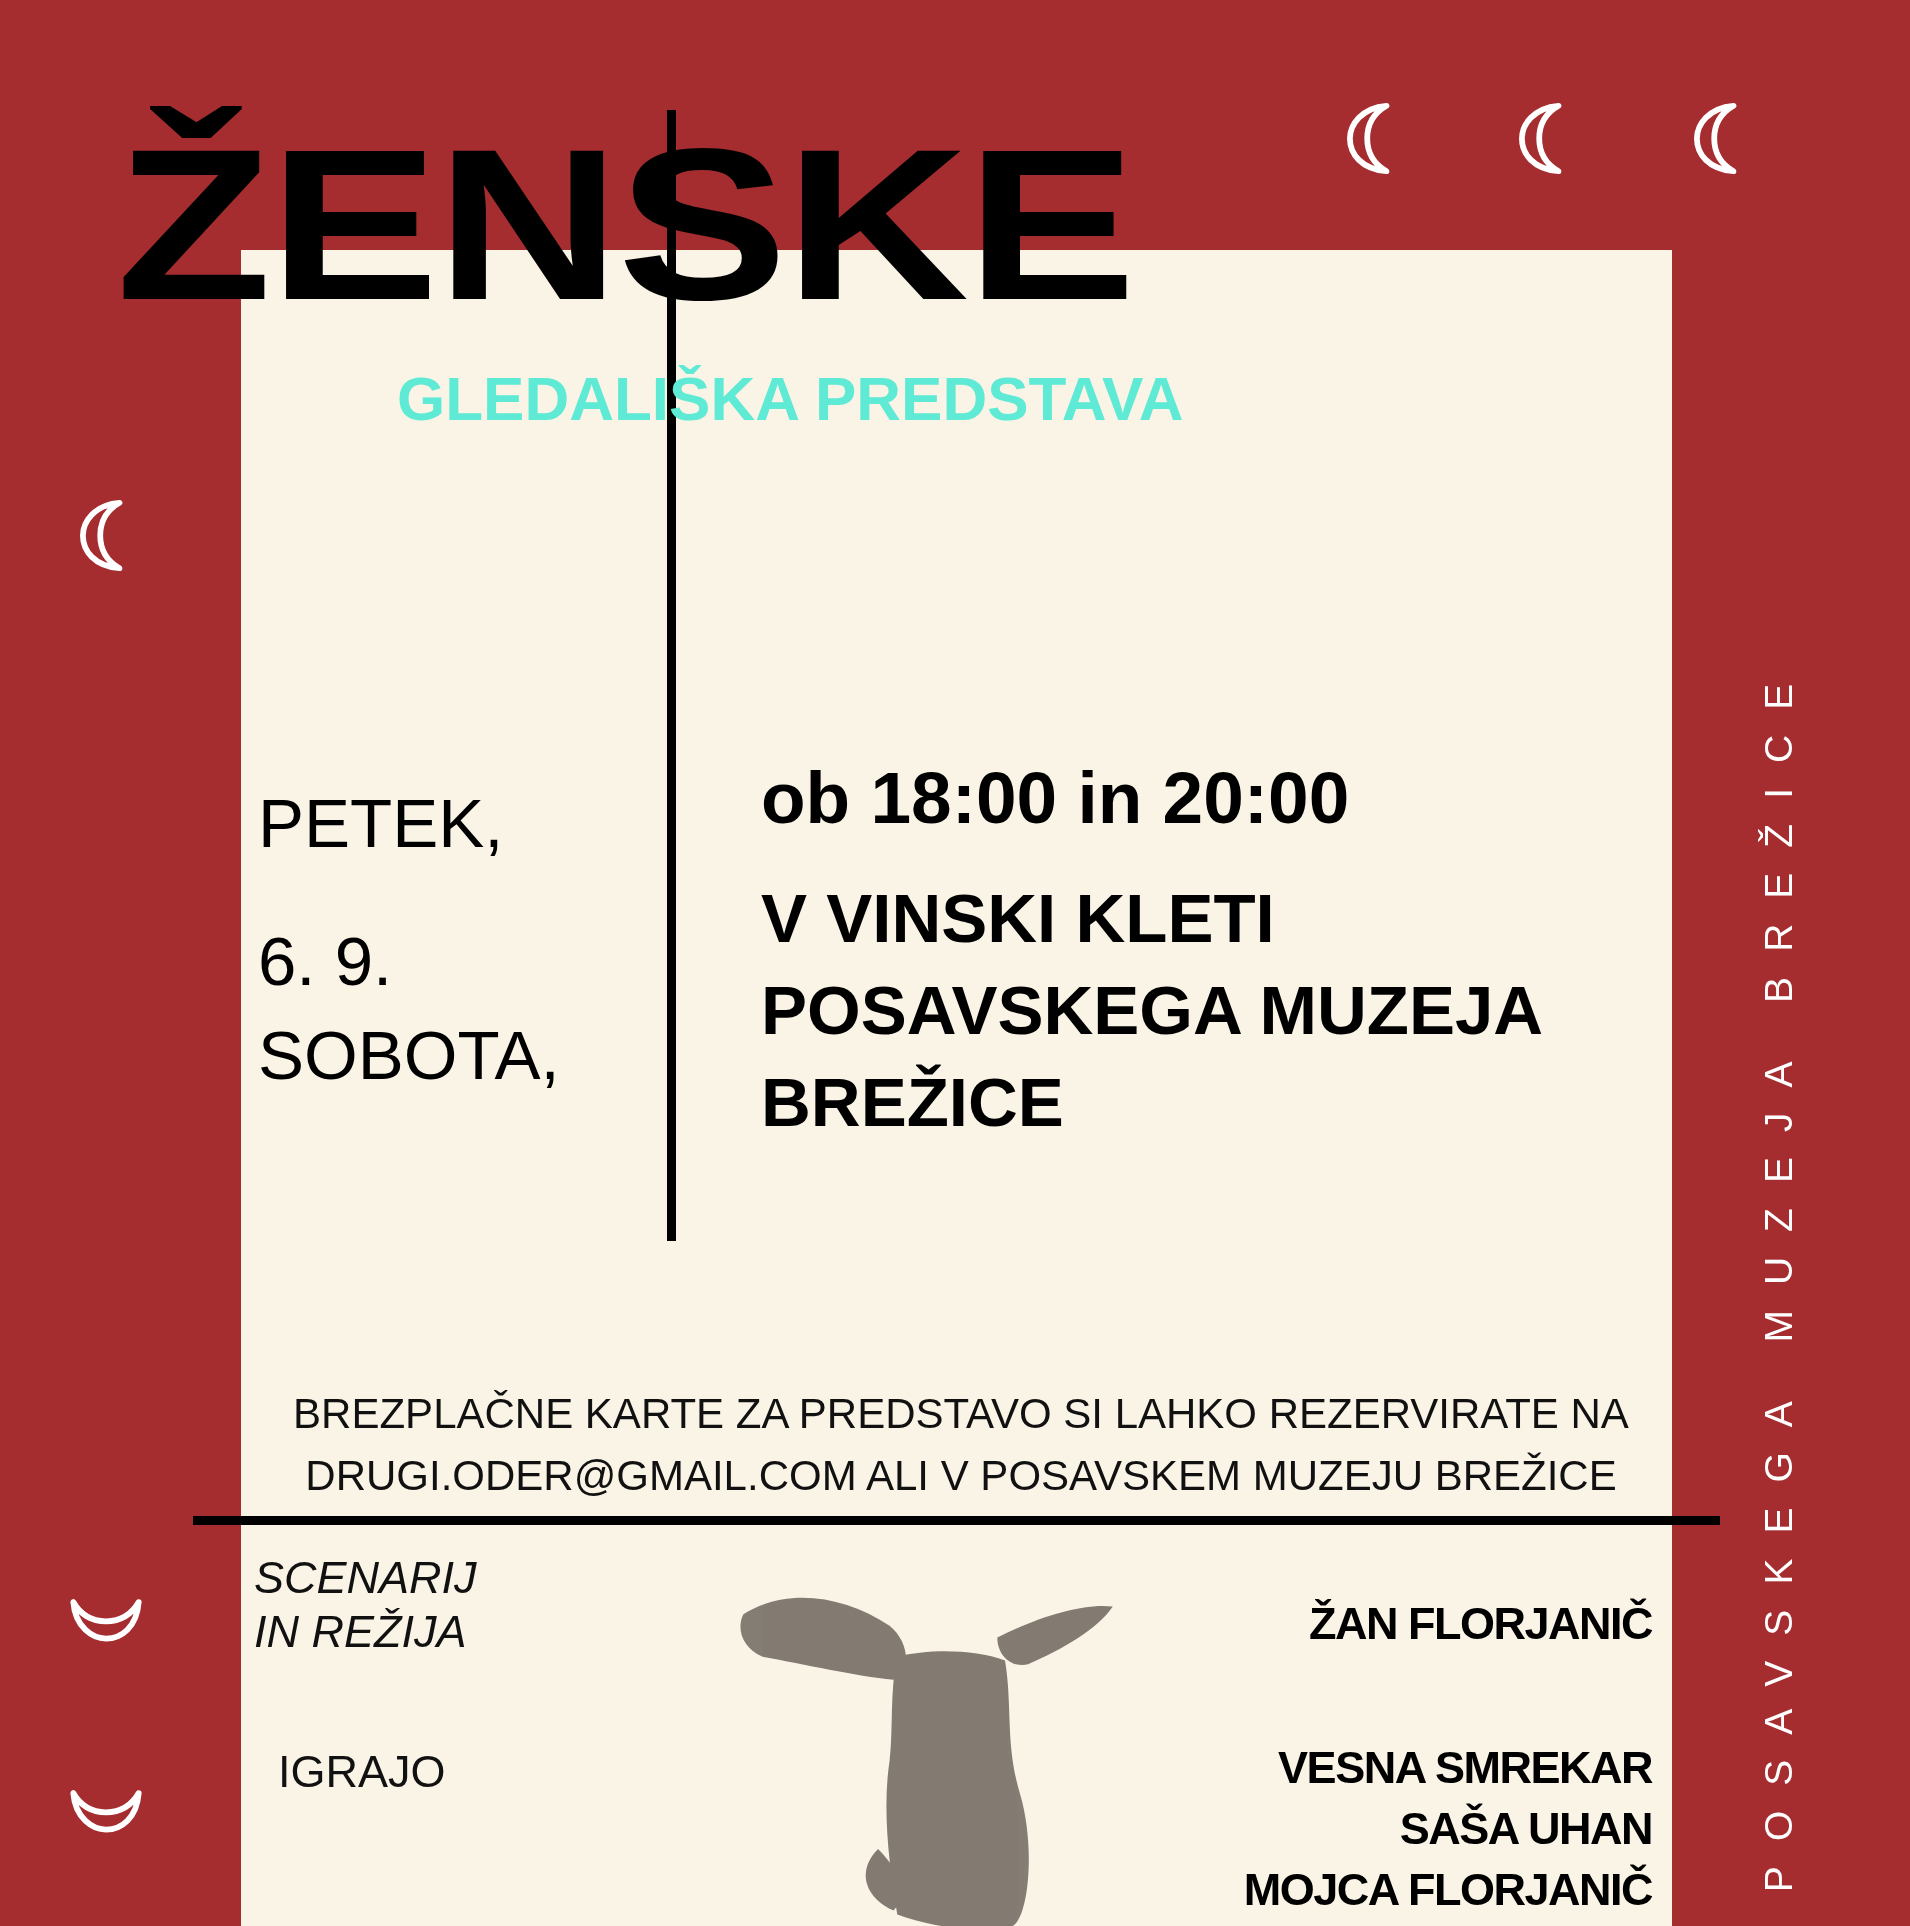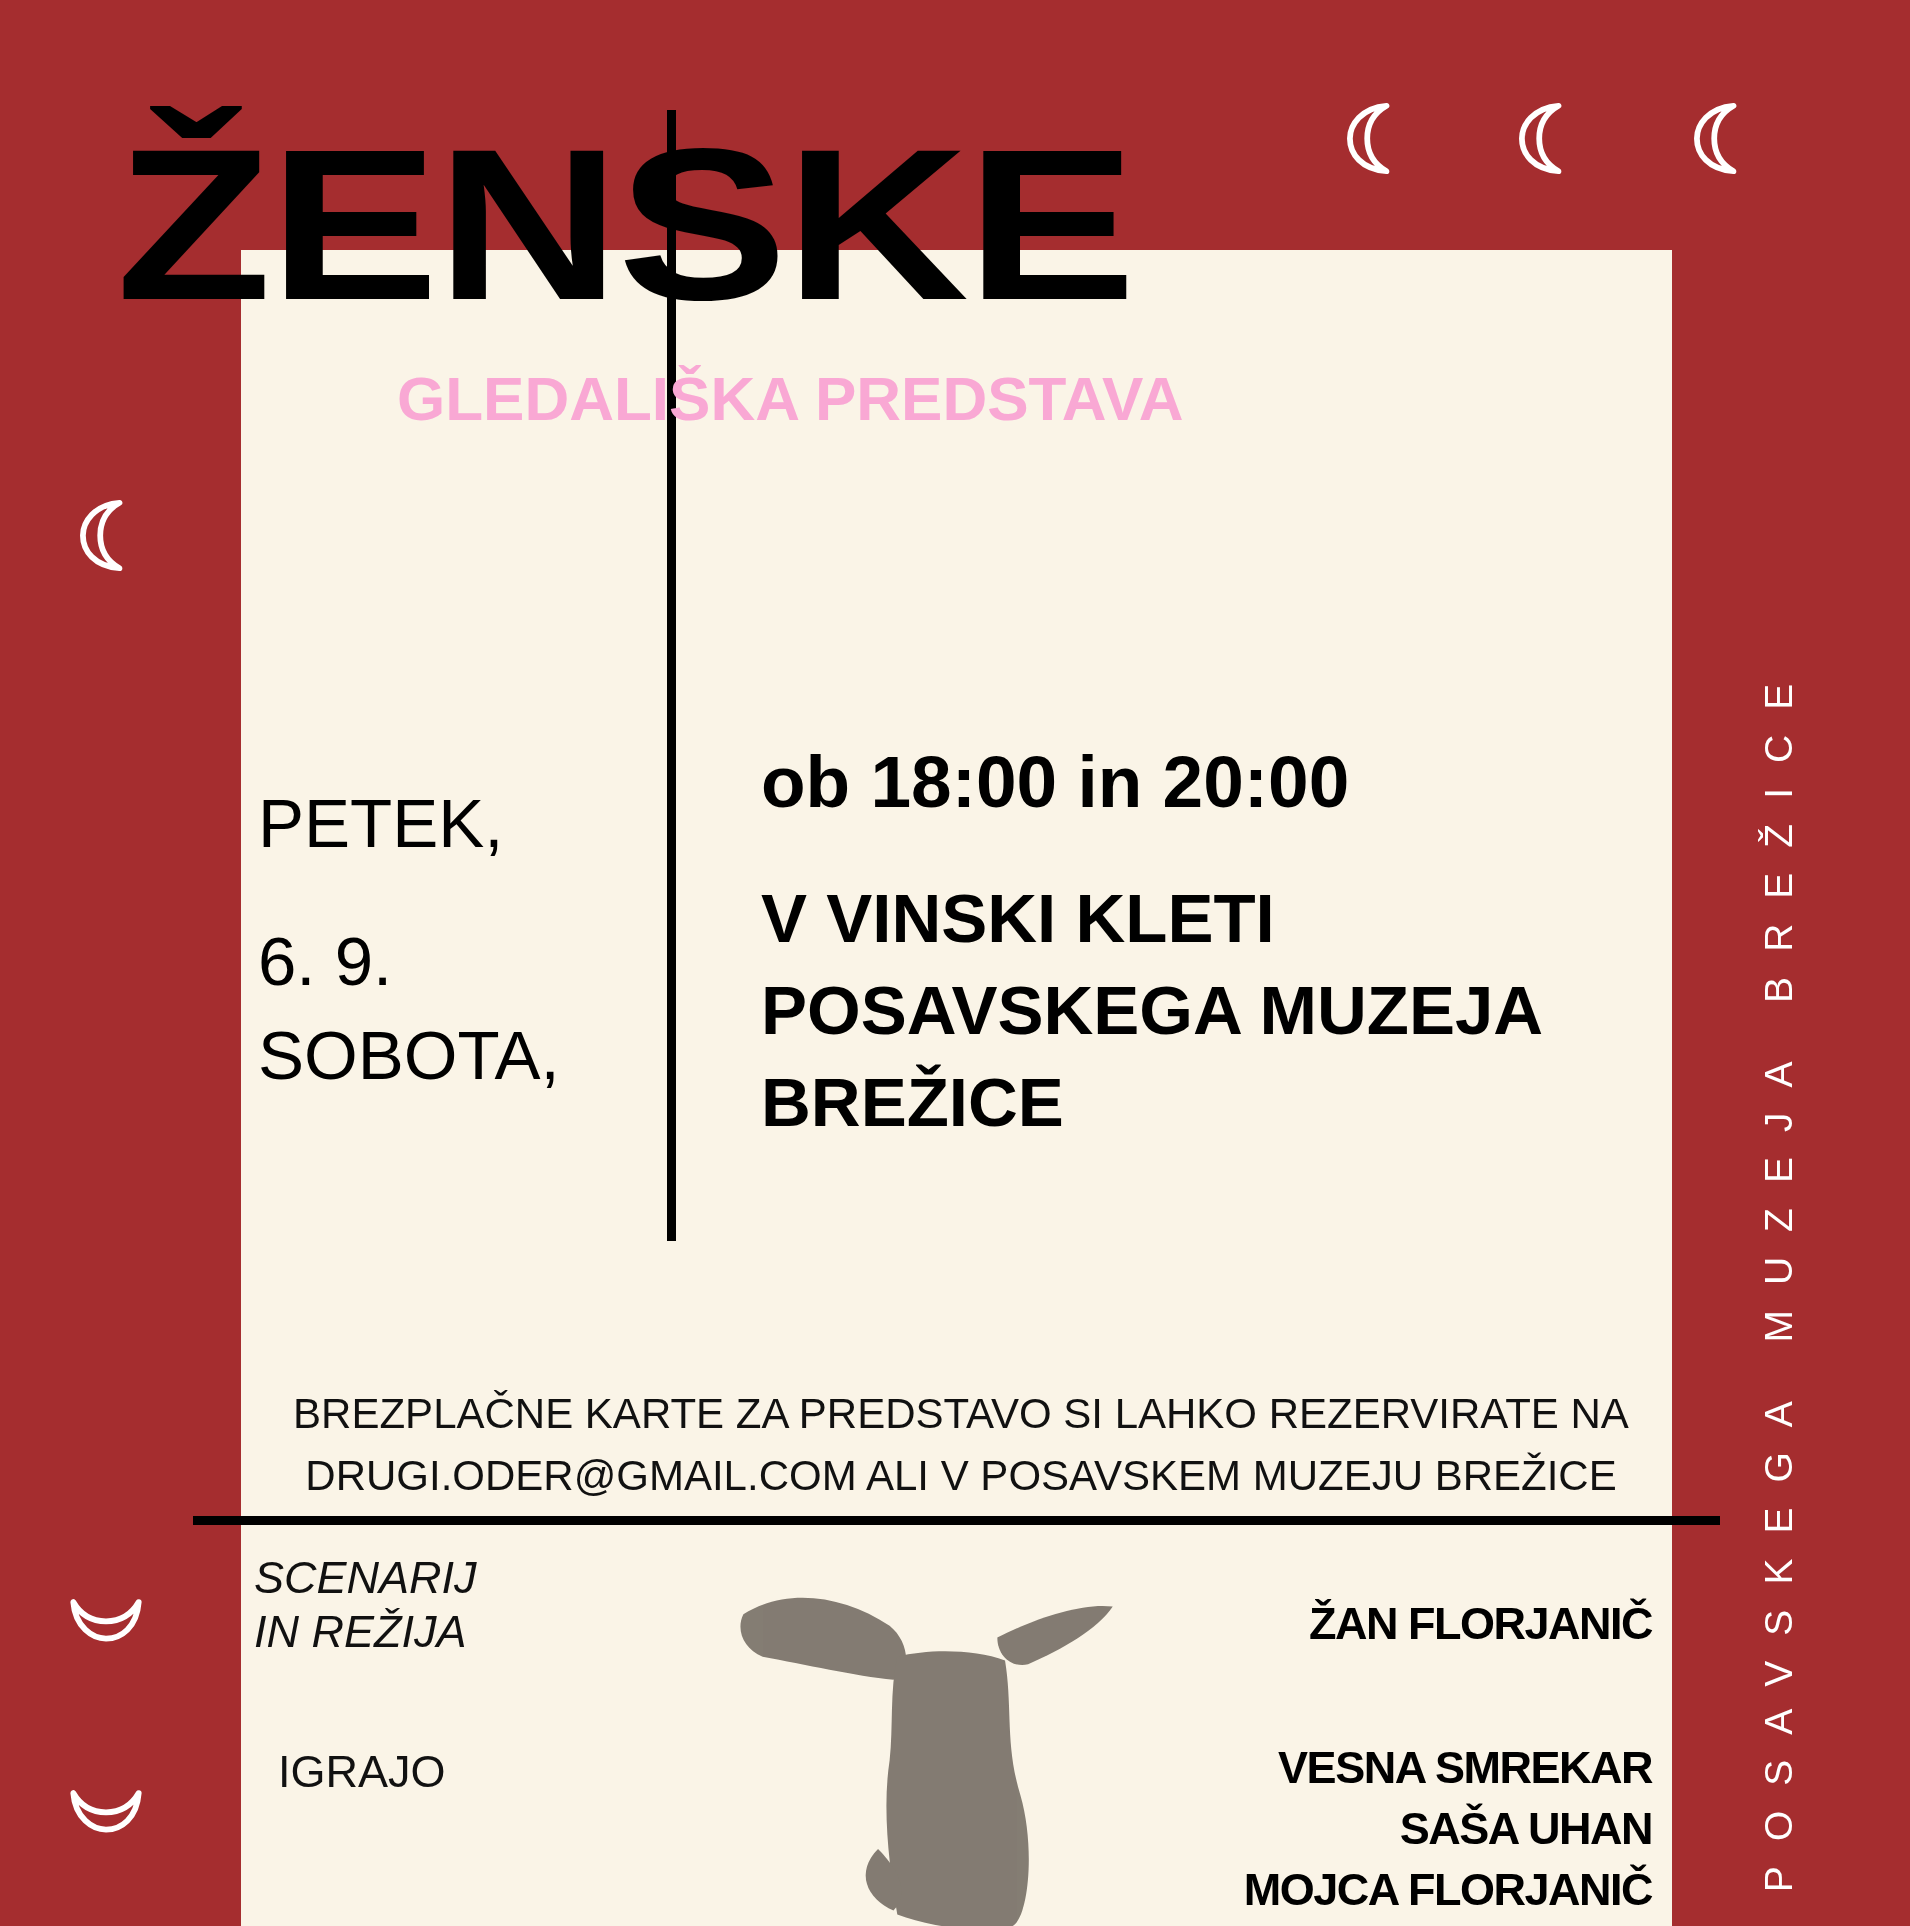--- a/index.html
+++ b/index.html
@@ -2,23 +2,23 @@
 <html style="font-size:6.2px"><head>
 <meta charset="utf-8">
 <style>
   html, body { margin:0; padding:0; }
   body { width:1910px; height:2702px; position:relative; overflow:hidden; background:#A52D2F; font-family:"Liberation Sans", sans-serif; }
   .abs { position:absolute; }
   .panel { left:241px; top:250px; width:1431px; height:2198px; background:#FAF4E7; }
   .vline { left:667px; top:110px; width:8.5px; height:1131px; background:#000; }
   .hline { left:193px; top:1516px; width:1527px; height:8.5px; background:#000; }
   .title { left:116px; top:116px; font-weight:bold; font-size:216px; line-height:1; letter-spacing:-2.3px; color:#000; transform:scaleX(1.18); transform-origin:left top; white-space:nowrap; }
-  .subtitle { left:397px; top:368px; font-weight:bold; font-size:62px; line-height:1; color:#f9a8d4; white-space:nowrap; }
+  .subtitle { left:397px; top:368px; font-weight:bold; font-size:62px; line-height:1; color:#5eead4; white-space:nowrap; }
   .date { left:258px; font-weight:normal; font-size:69px; line-height:1.0; color:#000; white-space:pre-line; }
-  .time { left:761px; top:745px; font-weight:bold; font-size:73px; line-height:1; color:#000; white-space:nowrap; }
+  .time { left:761px; top:761px; font-weight:bold; font-size:73px; line-height:1; color:#000; white-space:nowrap; }
   .venue { left:761px; top:873px; font-weight:bold; font-size:69px; line-height:1.33; color:#000; white-space:pre-line; }
   .reserve { left:241px; top:1383px; width:1440px; text-align:center; font-size:42px; line-height:1.47; color:#111; white-space:pre-line; }
   .role { left:254px; font-size:45px; line-height:1.2; color:#111; white-space:pre-line; }
   .names { right:258px; font-weight:bold; font-size:45px; line-height:1.36; color:#000; text-align:right; white-space:pre-line; letter-spacing:-1.5px; }
   .vertical { left:1757px; top:2203px; transform:rotate(-90deg); transform-origin:left top; color:#fff; font-size:39px; letter-spacing:25px; white-space:nowrap; }
   .moon { width:58px; height:77px; }
   .moon svg { width:100%; height:100%; display:block; }
   .statue { left:728px; top:1579px; width:404px; height:869px; }
 </style>
 </head>

